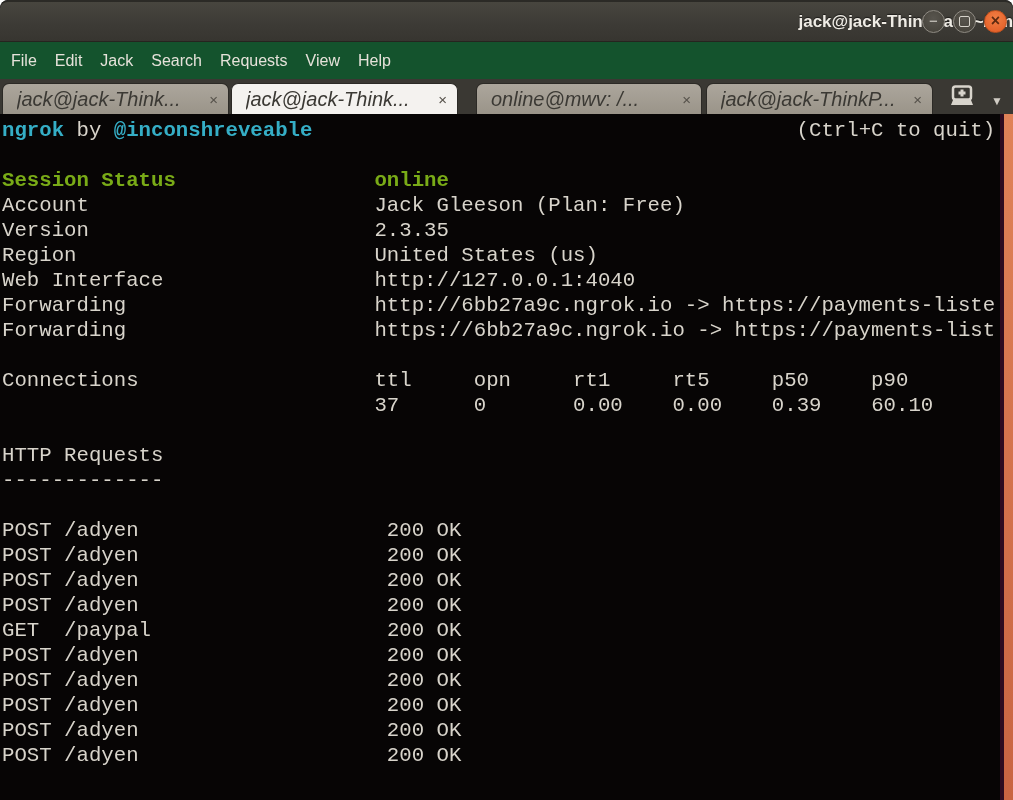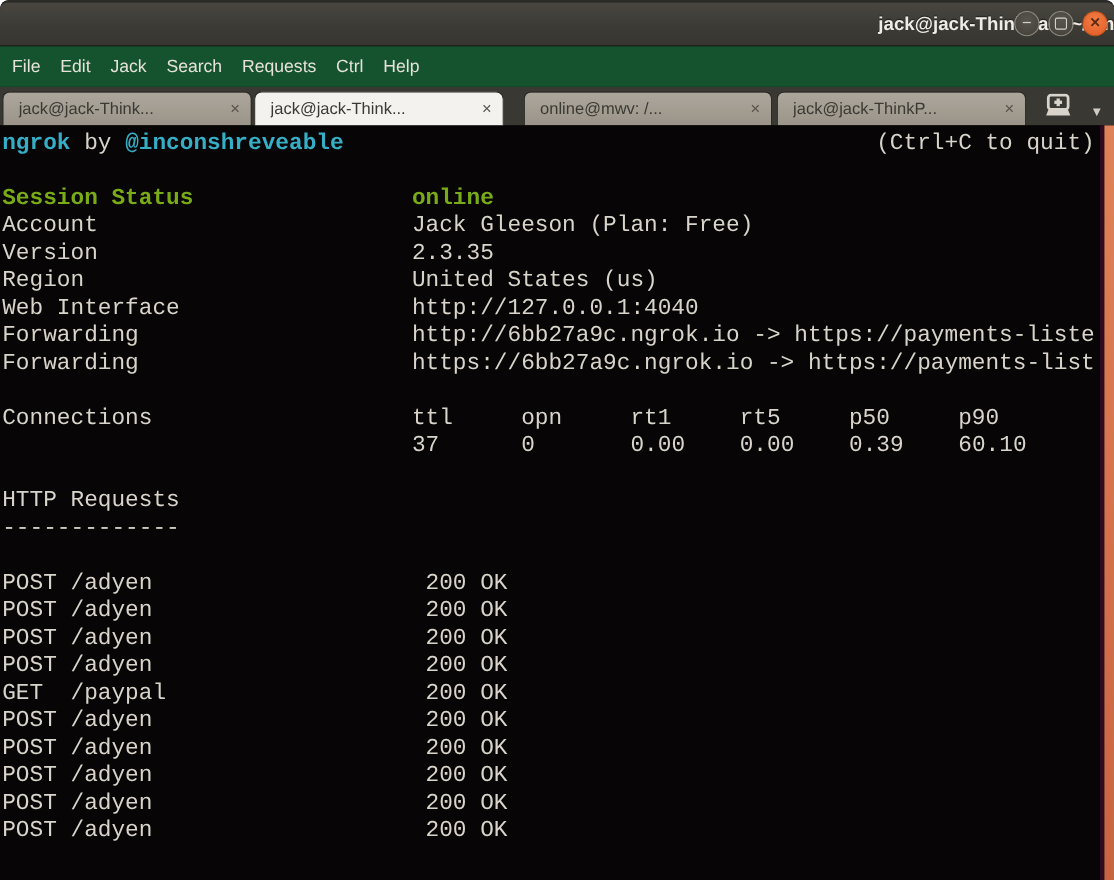--- a/index.html
+++ b/index.html
@@ -27,21 +27,21 @@
   .menubar{height:37px;background:#14532d;display:flex;align-items:center;padding-left:2px;}
   .menu-item{color:#e6e2da;font-size:16px;padding:0 9px;line-height:37px;cursor:default;}
   
   .tabbar{height:35px;background:#3a3833;display:flex;align-items:flex-end;padding-left:2px;box-sizing:border-box;}
   .tab{
     width:227px;height:31px;box-sizing:border-box;border:1px solid #2c2a26;border-bottom:none;
     border-radius:7px 7px 0 0;background:linear-gradient(180deg,#aca69c,#9a9489);
     display:flex;align-items:center;padding:0 10px 0 14px;cursor:default;
   }
   .tab.active{background:#f4f2ef;}
-  .tab-label{color:#3b3934;font-size:15px;white-space:nowrap;overflow:hidden;flex:1;}
+  .tab-label{color:#3b3934;font-size:20px;white-space:nowrap;overflow:hidden;flex:1;font-style:italic;}
   .tab-close{color:#56524b;font-size:15px;margin-left:8px;}
   .t2{margin-left:2px;} .t3{margin-left:18px;width:226px;} .t4{margin-left:4px;}
   .newtab{margin-left:14px;margin-bottom:4px;width:30px;height:24px;display:flex;align-items:center;justify-content:center;}
   .tab-dd{margin-left:8px;margin-bottom:6px;width:24px;display:flex;align-items:center;justify-content:center;color:#d0ccc4;font-size:12px;}
   
   .termrow{display:flex;height:686px;}
   .terminal{
     flex:1;margin:0;background:#070505;overflow:hidden;
     font-family:Liberation Mono, monospace;font-size:20.7px;line-height:25px;
     color:#d8d4cb;padding:4px 0 0 2px;white-space:pre;
@@ -71,21 +71,21 @@
       </div>
     </div>
   </div>
 
   <div class="menubar">
     <span class="menu-item">File</span>
     <span class="menu-item">Edit</span>
     <span class="menu-item">Jack</span>
     <span class="menu-item">Search</span>
     <span class="menu-item">Requests</span>
-    <span class="menu-item">Ctrl</span>
+    <span class="menu-item">View</span>
     <span class="menu-item">Help</span>
   </div>
 
   <div class="tabbar">
     <div class="tab t1">
       <span class="tab-label">jack@jack-Think...</span>
       <span class="tab-close">×</span>
     </div>
     <div class="tab t2 active">
       <span class="tab-label">jack@jack-Think...</span>

